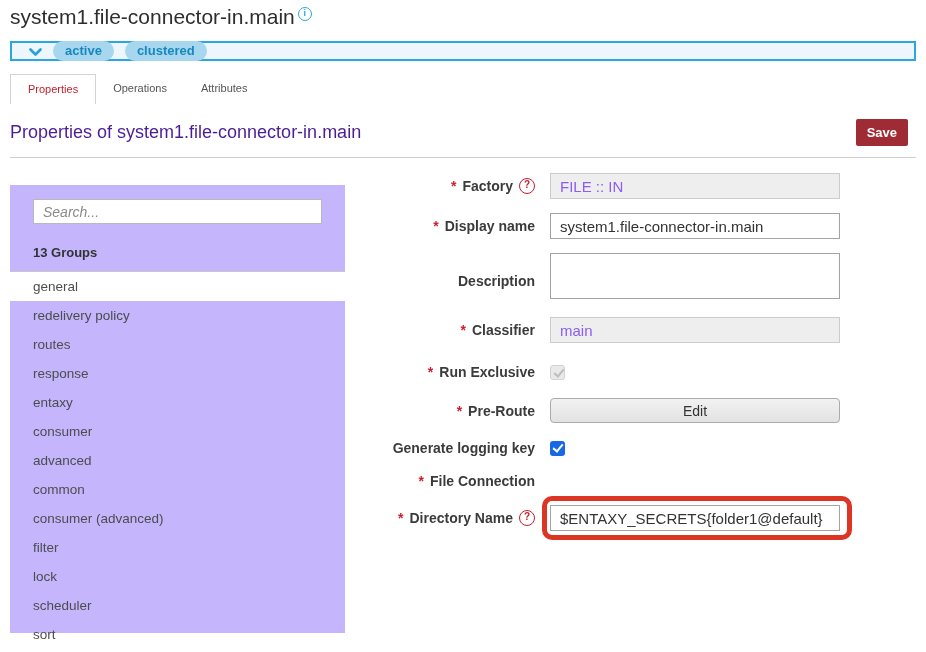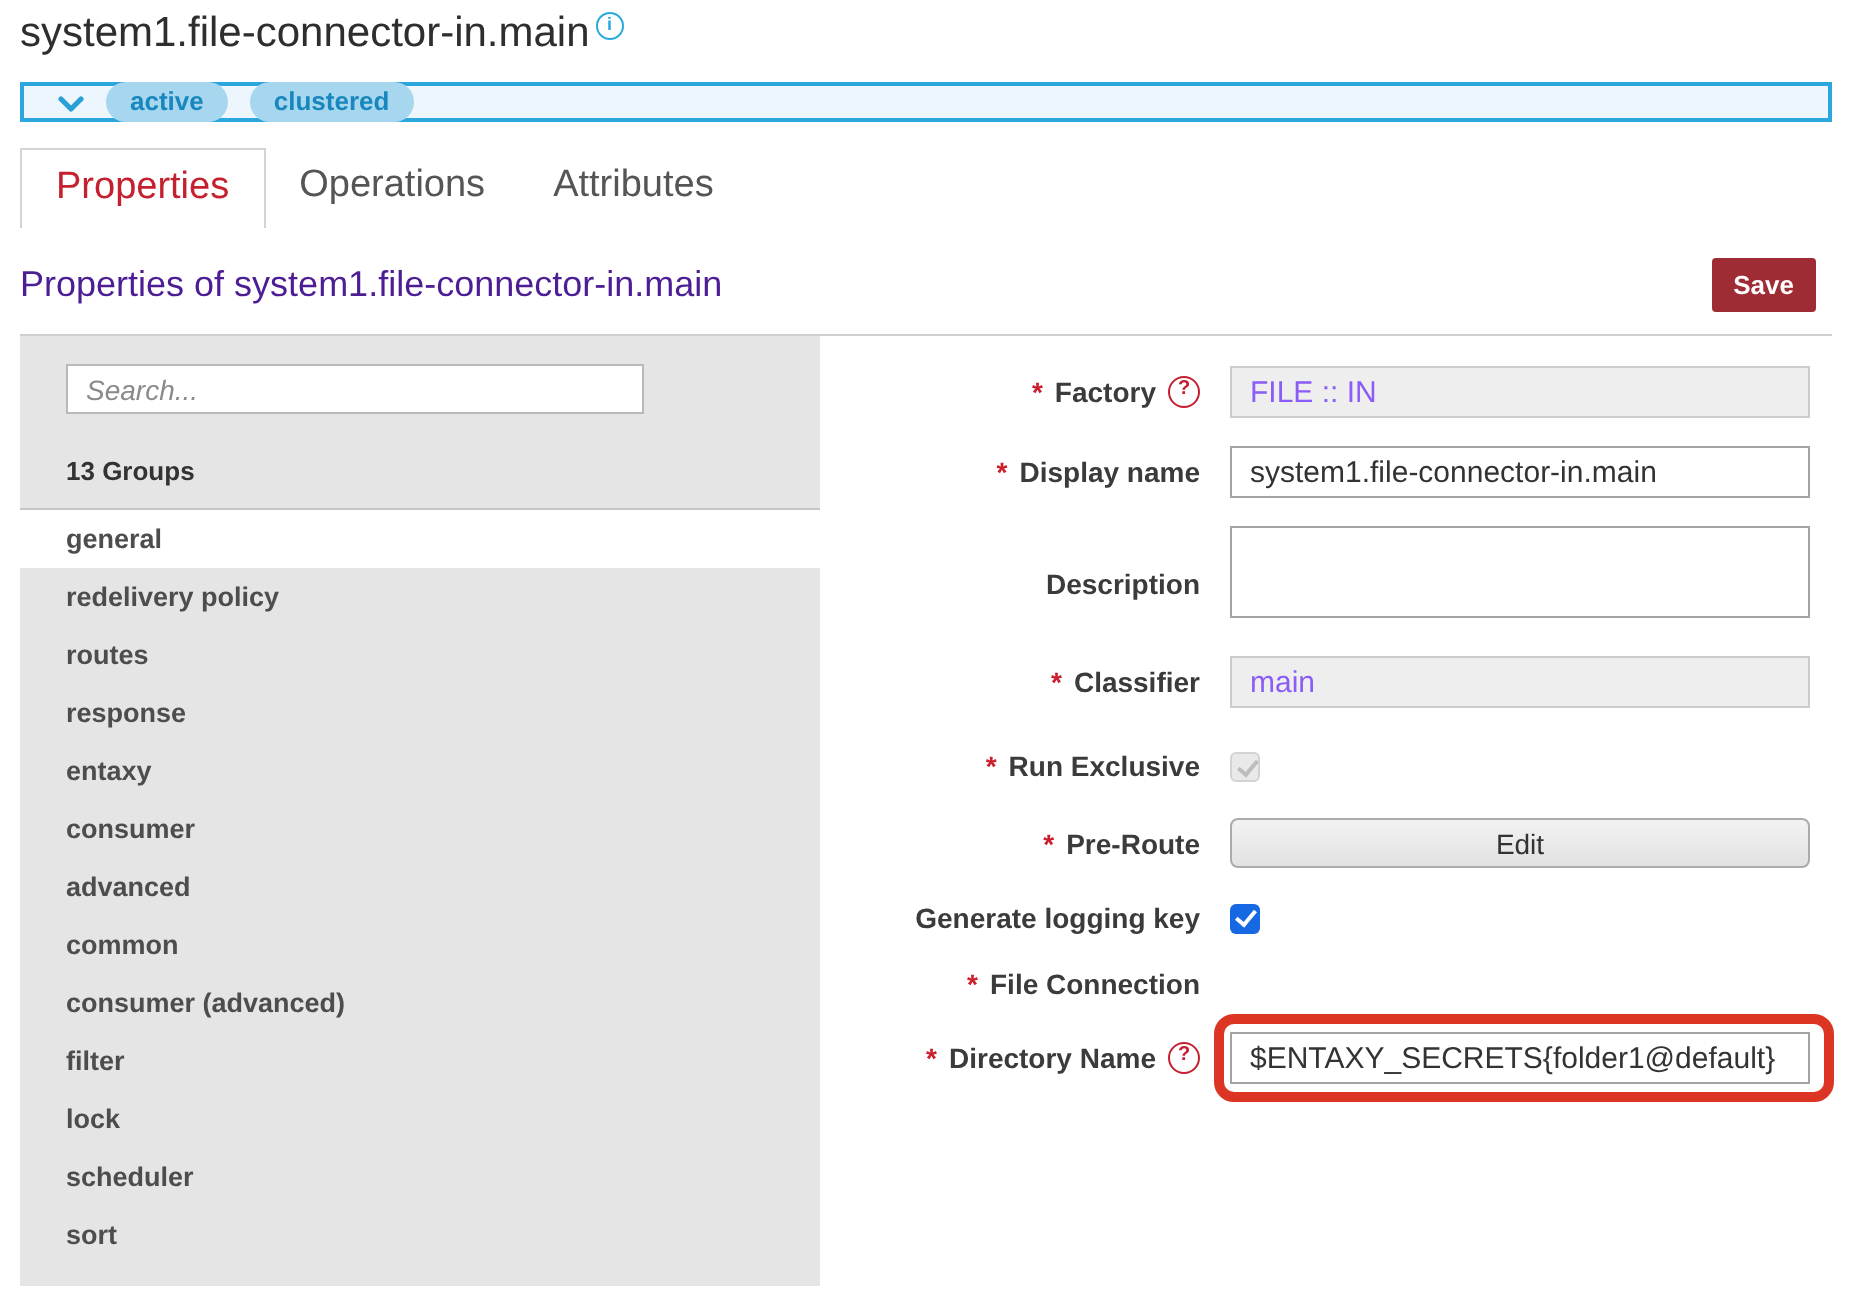--- a/index.html
+++ b/index.html
@@ -29,51 +29,51 @@
   }
   .chevron { display: inline-flex; margin-top: 2px; }
   .badge {
     background: #a7d7ef; color: #1787bd;
     font-size: 13px; font-weight: 700;
     padding: 2px 12px 3px; border-radius: 11px; line-height: 15px;
   }
 
   
   .tabs { display: flex; margin-top: 13px; }
-  .tab { padding: 8px 17px 9px; font-size: 19px; color: #555; cursor: pointer; }
+  .tab { padding: 8px 17px 9px; font-size: 11px; color: #555; cursor: pointer; }
   .tab.active {
     border: 1px solid #d4d4d4; border-bottom: none;
     background: #fff; color: #c4202e;
   }
 
   
   .section-head { display: flex; justify-content: space-between; align-items: center; margin-top: 15px; }
   .section-title { margin: 0; font-size: 18px; font-weight: 400; color: #4c1d95; }
   .save-btn {
     background: #9f2b35; color: #fff; border: none; border-radius: 2px;
     font-family: inherit; font-size: 13px; font-weight: 700;
     padding: 6px 11px; margin-right: 8px; cursor: pointer;
   }
   .head-rule { border: none; border-top: 1px solid #cfcfcf; margin: 11px 0 0; }
 
   
   .content { display: flex; height: 475px; }
 
   
-  .sidebar { width: 400px; flex-shrink: 0; background: #e5e5e5; }
+  .sidebar { width: 335px; flex-shrink: 0; background: #c4b5fd; margin-top: 27px; }
   .search-input {
     display: block; margin: 14px 23px 0; width: 289px; height: 25px;
     border: 1px solid #b9b9b9; padding: 0 9px;
     font-family: inherit; font-size: 14px; color: #333; background: #fff;
   }
   .search-input::placeholder { font-style: italic; color: #8a8a8a; }
   .groups-count { margin: 21px 0 11px 23px; font-size: 13px; font-weight: 700; color: #333; }
   .group-list { border-top: 1px solid #c7c7c7; }
   .group-item {
-    padding: 7px 0 7px 23px; font-size: 13.5px; font-weight: 700;
+    padding: 7px 0 7px 23px; font-size: 13.5px; font-weight: 400;
     color: #4d4d4d; cursor: pointer; line-height: 15px;
   }
   .group-item.selected { background: #fff; }
 
   
   .form { flex: 1; padding-top: 15px; }
   .frow { display: flex; align-items: center; margin-bottom: 14px; }
   .frow.top { align-items: center; }
   .frow.top .lbl { padding-top: 6px; }
   .lbl {

